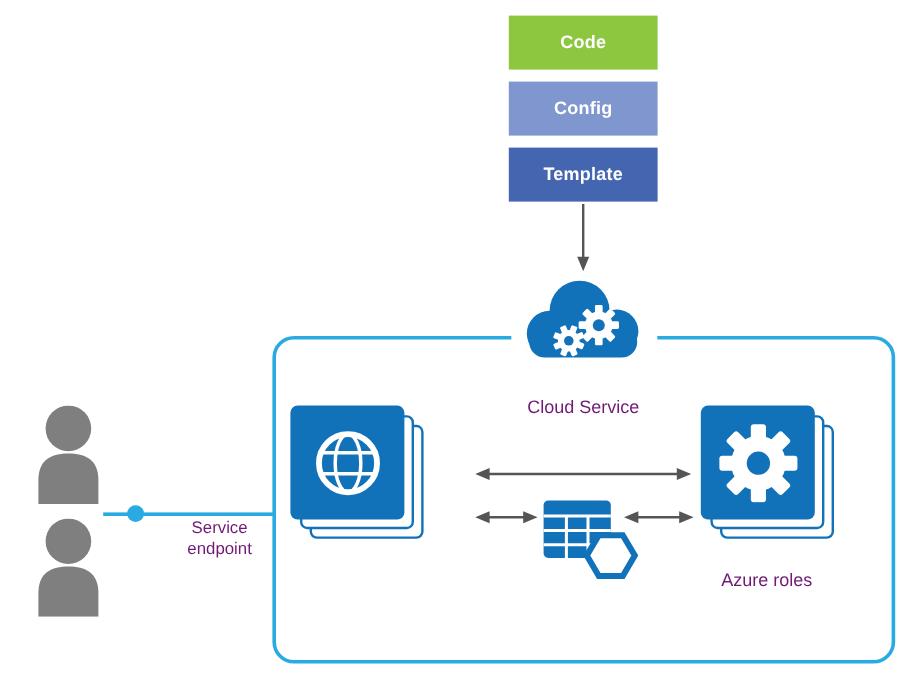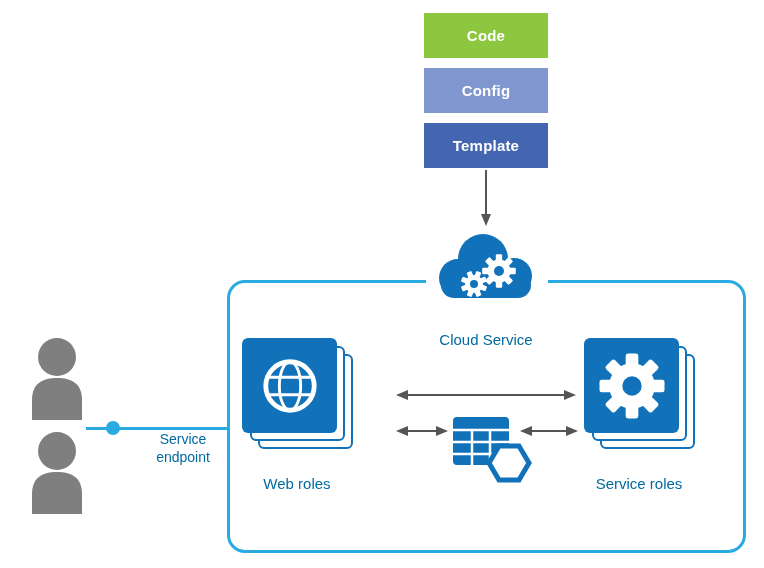--- a/index.html
+++ b/index.html
@@ -27,21 +27,21 @@
     font-size: 15px;
     letter-spacing: 0.2px;
   }
   #pkg-code     { top: 13px; }
   #pkg-config   { top: 68px; }
   #pkg-template { top: 123px; }
 
   
   .dlabel {
     position: absolute;
-    color: #0369a1;
+    color: #701a75;
     font-size: 15px;
     text-align: center;
     line-height: 1.25;
   }
   #cloud-label    { left: 416px; top: 331px; width: 140px; }
   #web-label      { left: 240px; top: 475px; width: 114px; }
   #worker-label   { left: 582px; top: 475px; width: 114px; }
   #storage-label  { left: 418px; top: 489px; width: 134px; }
   #endpoint-label { left: 145px; top: 431px; width: 76px; font-size: 14px; }
 
@@ -177,21 +177,20 @@
       <svg width="62" height="62" viewBox="0 0 64 64">
         <g fill="none" stroke="#ffffff">
           <circle cx="32" cy="32" r="25" stroke-width="5"></circle>
           <ellipse cx="32" cy="32" rx="11" ry="25" stroke-width="3"></ellipse>
           <line x1="9" y1="23" x2="55" y2="23" stroke-width="3"></line>
           <line x1="9" y1="41" x2="55" y2="41" stroke-width="3"></line>
         </g>
       </svg>
     </div>
   </div>
-  <div class="dlabel" id="web-label">Web roles</div>
 
   <div class="stack" id="worker-stack">
     <div class="back b2"></div>
     <div class="back b1"></div>
     <div class="front">
       <svg width="66" height="66" viewBox="-34 -34 68 68">
         <defs>
           <rect id="wt" x="-6.5" y="-33.5" width="13" height="15" rx="2.5"></rect>
         </defs>
         <g fill="#ffffff">
@@ -202,21 +201,21 @@
           <use href="#wt" transform="rotate(135)"></use>
           <use href="#wt" transform="rotate(180)"></use>
           <use href="#wt" transform="rotate(225)"></use>
           <use href="#wt" transform="rotate(270)"></use>
           <use href="#wt" transform="rotate(315)"></use>
         </g>
         <circle r="10" fill="#1272B9"></circle>
       </svg>
     </div>
   </div>
-  <div class="dlabel" id="worker-label">Service roles</div>
+  <div class="dlabel" id="worker-label">Azure roles</div>
 
   <svg class="abs" style="left:452px; top:416px;" width="58" height="50" viewBox="0 0 58 50">
     <rect x="1" y="1" width="56" height="48" rx="4" fill="#1272B9"></rect>
     <g stroke="#ffffff" stroke-width="2.5">
       <line x1="1" y1="14" x2="57" y2="14"></line>
       <line x1="1" y1="26" x2="57" y2="26"></line>
       <line x1="1" y1="38" x2="57" y2="38"></line>
       <line x1="20" y1="14" x2="20" y2="49"></line>
       <line x1="38" y1="14" x2="38" y2="49"></line>
     </g>

